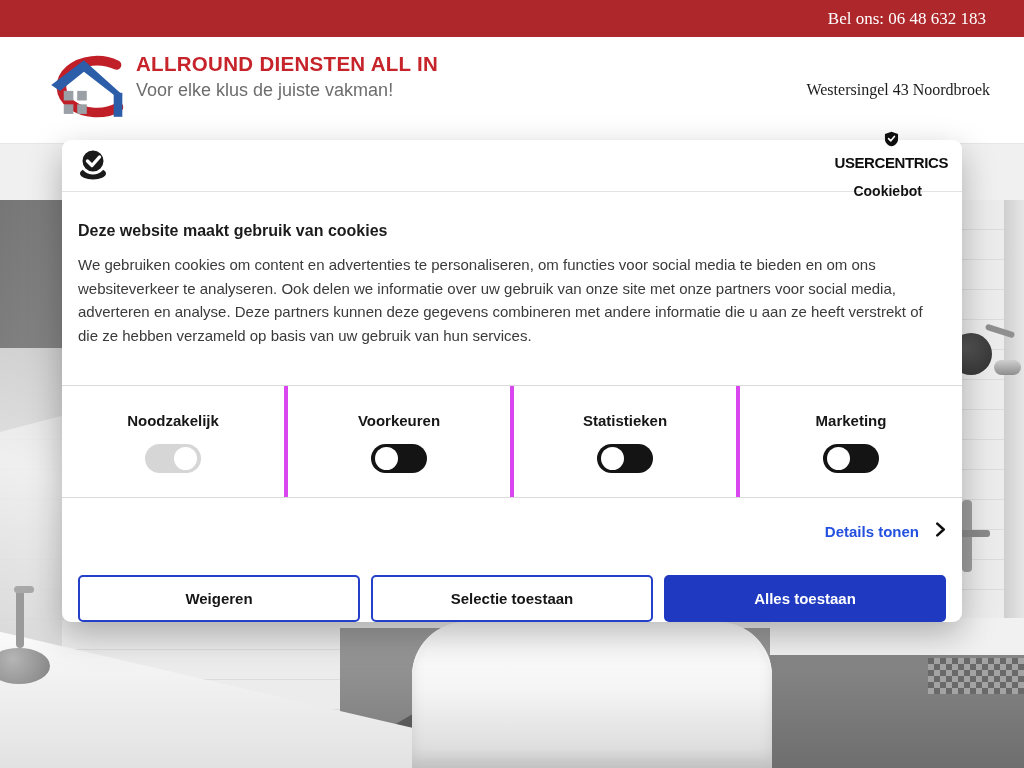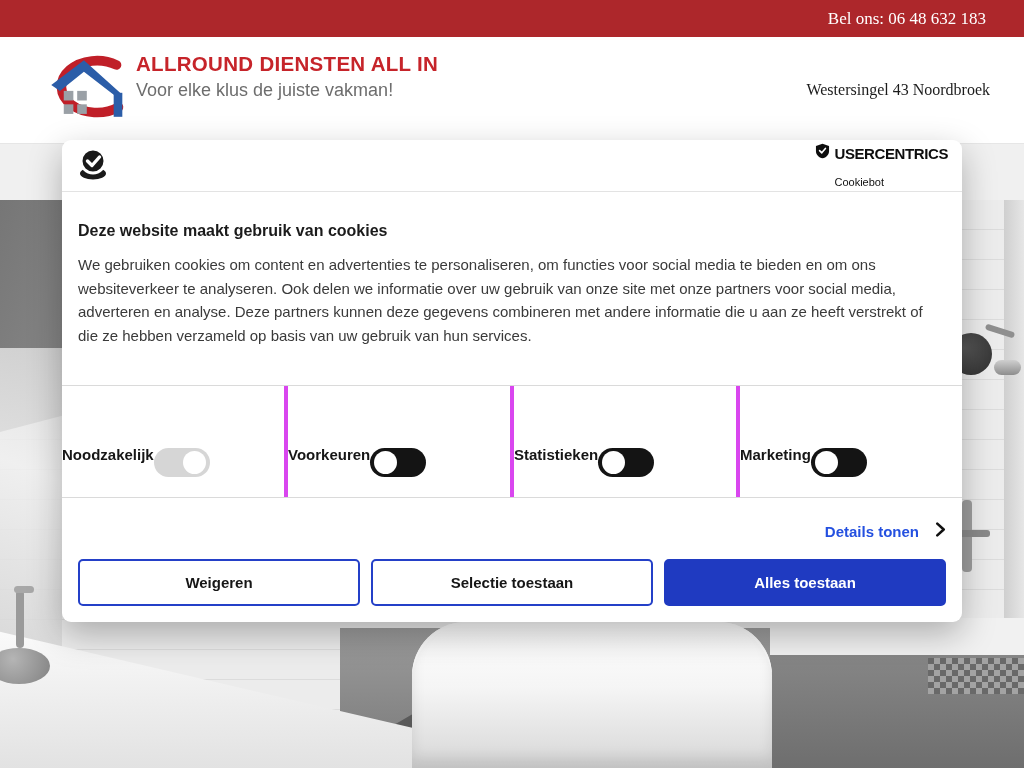--- a/index.html
+++ b/index.html
@@ -41,39 +41,39 @@
   .vanity-dark { position:absolute; left:300px; top:430px; width:256px; height:138px; background:linear-gradient(120deg,#6c6c6c,#454545); clip-path:polygon(100% 0,100% 100%,8% 100%); }
   .tub { position:absolute; left:412px; top:422px; width:360px; height:146px; border-radius:54px 54px 0 0; background:linear-gradient(to bottom,#ffffff 0%,#f5f5f5 45%,#d7d7d7 100%); box-shadow:inset 0 -10px 14px rgba(0,0,0,.10), inset 0 4px 0 #fff; }
   .faucet-left { position:absolute; left:16px; top:390px; width:8px; height:58px; background:#9a9a9a; border-radius:4px; }
   .faucet-left::after { content:""; position:absolute; left:-2px; top:-4px; width:20px; height:7px; background:#a8a8a8; border-radius:4px; }
   .bowl-left { position:absolute; left:-12px; top:448px; width:62px; height:36px; background:radial-gradient(circle at 40% 30%,#b5b5b5,#818181); border-radius:50%; }
 
   
   .dialog { position:absolute; left:62px; top:140px; width:900px; height:482px; background:#fff; border-radius:9px; box-shadow:0 12px 34px rgba(0,0,0,.28); }
   .dlg-header { height:52px; display:flex; align-items:center; justify-content:space-between; padding:0 14px; border-bottom:1px solid #e3e3e3; }
   .uc-brand { text-align:left; line-height:1.1; cursor:pointer; }
-  .uc-row { display:flex; align-items:flex-end; gap:4px; }
+  .uc-row { display:flex; align-items:center; gap:4px;flex-direction:column; }
   .uc-name { font-weight:bold; font-size:15px; letter-spacing:-.4px; color:#0e0e0e; }
-  .uc-sub { font-size:11px; color:#111; margin-left:19px; margin-top:13px; }
+  .uc-sub { font-size:14px; color:#111; margin-left:19px; margin-top:13px;font-weight:bold; }
   .dlg-body { padding:0 16px; }
   .dlg-title { margin-top:30px; font-size:16px; font-weight:bold; color:#1b1b1b; }
   .dlg-desc { margin-top:13px; font-size:15px; color:#3a3a3a; line-height:23.5px; max-width:872px; height:120px; overflow:hidden; }
   .consent-row { margin:12px -16px 0; display:flex; border-top:1px solid #dadada; border-bottom:1px solid #dadada; height:113px; }
-  .consent-cell { flex:1; display:flex; flex-direction:row; align-items:center; padding-top:26px; }
+  .consent-cell { flex:1; display:flex; flex-direction:column; align-items:center; padding-top:26px; }
   .consent-cell + .consent-cell { border-left:4px solid #d946ef; }
   .consent-label { font-size:15px; font-weight:bold; color:#161616; }
   .toggle { position:relative; margin-top:15px; width:56px; height:29px; border-radius:15px; }
   .toggle .knob { position:absolute; top:3px; width:23px; height:23px; border-radius:50%; background:#fff; }
   .toggle-gray { background:#d6d6d6; }
   .toggle-gray .knob { right:4px; }
   .toggle-black { background:#141414; cursor:pointer; }
   .toggle-black .knob { left:4px; }
   .details-row { display:flex; justify-content:flex-end; align-items:center; margin-top:24px; gap:16px; cursor:pointer; }
   .details-link { color:#2450e0; font-size:15px; font-weight:bold; }
-  .buttons-row { display:flex; gap:11px; margin-top:18px; }
+  .buttons-row { display:flex; gap:11px; margin-top:34px; }
   .btn { flex:1; height:47px; border-radius:5px; display:flex; align-items:center; justify-content:center; font-size:15px; font-weight:bold; cursor:pointer; }
   .btn-outline { background:#fff; border:2px solid #2440c8; color:#161616; }
   .btn-filled { background:#1f3ac1; border:2px solid #1f3ac1; color:#fff; }
 </style>
 </head>
 <body>
 
 <div class="page">
 
   <div class="topbar">

